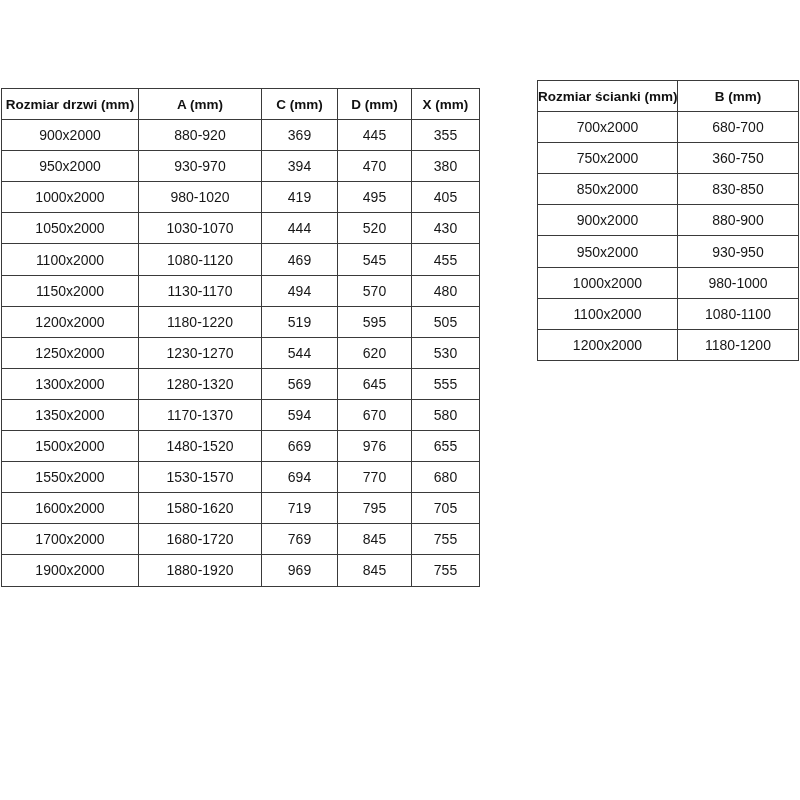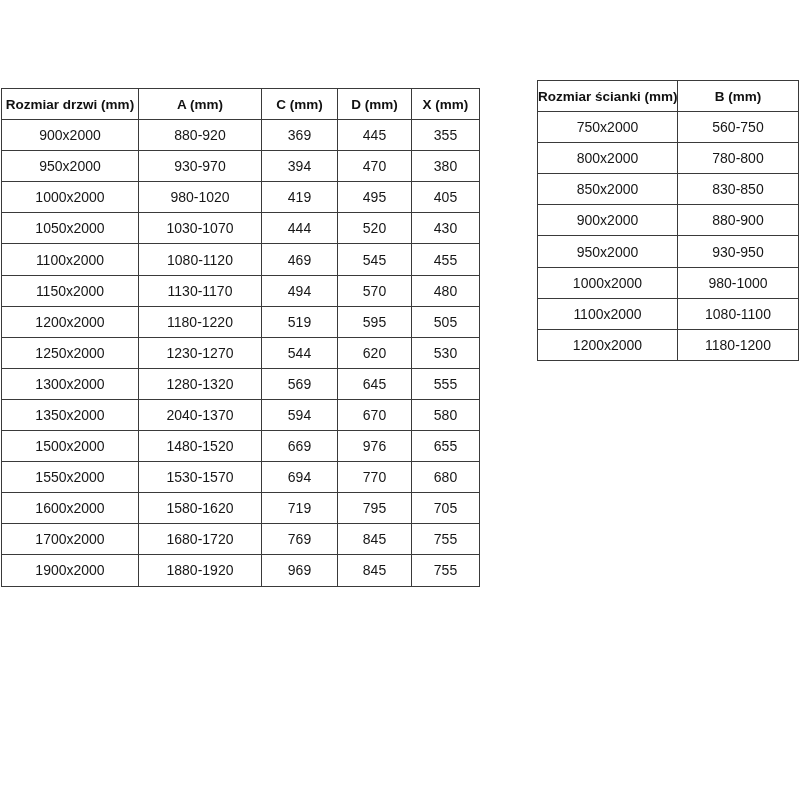--- a/index.html
+++ b/index.html
@@ -132,21 +132,21 @@
         </tr>
         <tr>
           <td>1300x2000</td>
           <td>1280-1320</td>
           <td>569</td>
           <td>645</td>
           <td>555</td>
         </tr>
         <tr>
           <td>1350x2000</td>
-          <td>2040-1370</td>
+          <td>1170-1370</td>
           <td>594</td>
           <td>670</td>
           <td>580</td>
         </tr>
         <tr>
           <td>1500x2000</td>
           <td>1480-1520</td>
           <td>669</td>
           <td>976</td>
           <td>655</td>
@@ -188,26 +188,26 @@
       <col style="width:121px">
     </colgroup>
   <thead>
         <tr>
           <th>Rozmiar ścianki (mm)</th>
           <th>B (mm)</th>
         </tr>
       </thead>
       <tbody>
         <tr>
+          <td>700x2000</td>
+          <td>680-700</td>
+        </tr>
+        <tr>
           <td>750x2000</td>
-          <td>560-750</td>
-        </tr>
-        <tr>
-          <td>800x2000</td>
-          <td>780-800</td>
+          <td>360-750</td>
         </tr>
         <tr>
           <td>850x2000</td>
           <td>830-850</td>
         </tr>
         <tr>
           <td>900x2000</td>
           <td>880-900</td>
         </tr>
         <tr>

